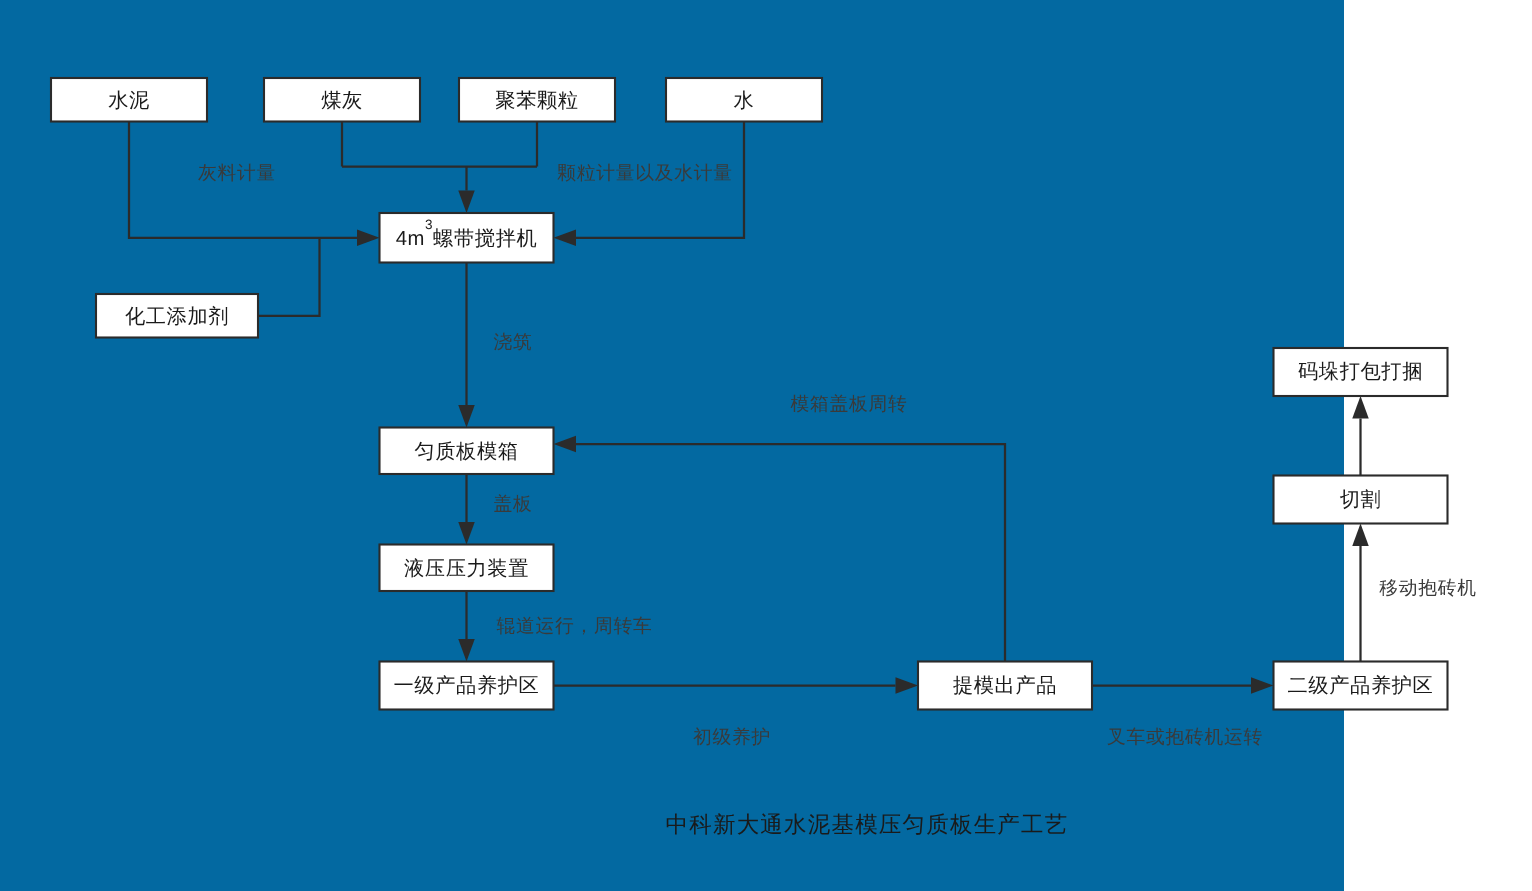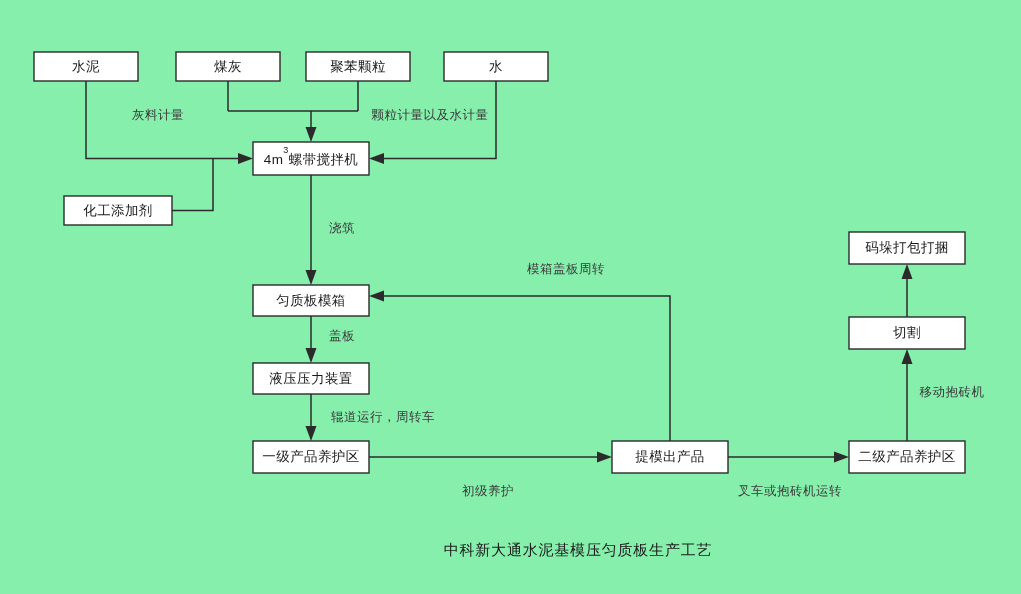--- a/index.html
+++ b/index.html
@@ -8,23 +8,23 @@
     background: #ffffff;
   }
   body {
     width: 1021px;
     height: 594px;
     font-family: "Liberation Sans", "DejaVu Sans", sans-serif;
     overflow: hidden;
   }
   #diagram-root {
     position: relative;
-    width: 1021px;
+    width: 896px;
     height: 594px;
-    background: #86efac;
+    background: #0369a1;
   }
   svg#flowchart {
     display: block;
     width: 1021px;
     height: 594px;
   }
   .node-rect {
     fill: #ffffff;
     stroke: #2b2b2b;
     stroke-width: 1.4;

